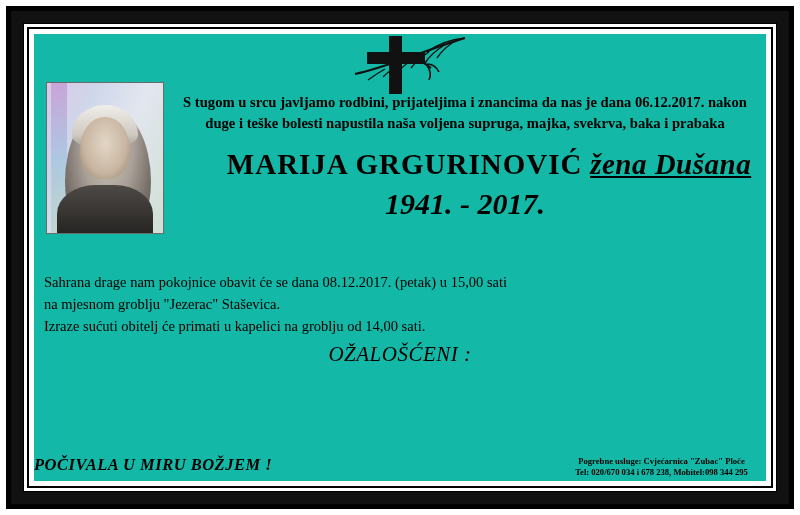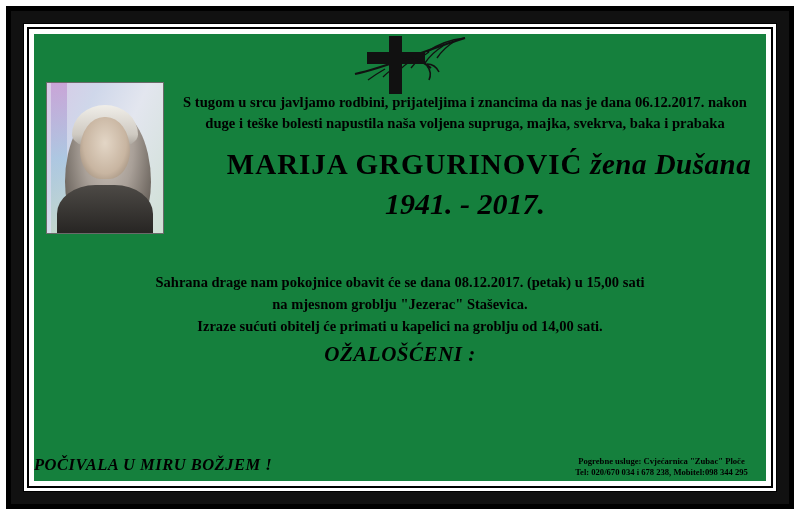--- a/index.html
+++ b/index.html
@@ -70,21 +70,21 @@
     box-sizing: border-box;
   }
 
   .content {
     position: absolute;
     left: 34px;
     top: 34px;
     right: 34px;
     bottom: 34px;
     box-sizing: border-box;
-    background: #15803d;
+    background: #14b8a6;
   }
 
   
   .photo {
     position: absolute;
     left: 12px;
     top: 48px;
     width: 116px;
     height: 150px;
     border: 1px solid #6a6a6a;
@@ -168,48 +168,47 @@
     margin: 0 6px;
   }
   .name-line {
     margin-top: 14px;
     text-align: center;
     font-size: 29px;
     font-weight: bold;
     letter-spacing: 0.5px;
   }
   .name-line .given { letter-spacing: 1px; margin-left: 48px; }
-  .name-line .wife { font-style: italic; font-weight: bold; }
+  .name-line .wife { font-style: italic; font-weight: bold; text-decoration: underline; }
   .years {
     margin-top: 6px;
     text-align: center;
     font-size: 30px;
     font-style: italic;
     font-weight: bold;
   }
 
   .funeral {
     position: absolute;
     left: 10px;
     right: 10px;
     top: 238px;
-    text-align: center;
     font-size: 14.5px;
     line-height: 1.5;
-    font-weight: bold;
+    font-weight: normal;
   }
   .mourners-title {
     position: absolute;
     left: 0;
     right: 0;
     top: 308px;
     text-align: center;
     font-size: 21px;
     font-style: italic;
-    font-weight: bold;
+    font-weight: normal;
     letter-spacing: 0.5px;
   }
   .mourners-list {
     position: absolute;
     left: 14px;
     right: 14px;
     top: 346px;
     text-align: center;
     font-size: 14.3px;
     line-height: 1.62;

